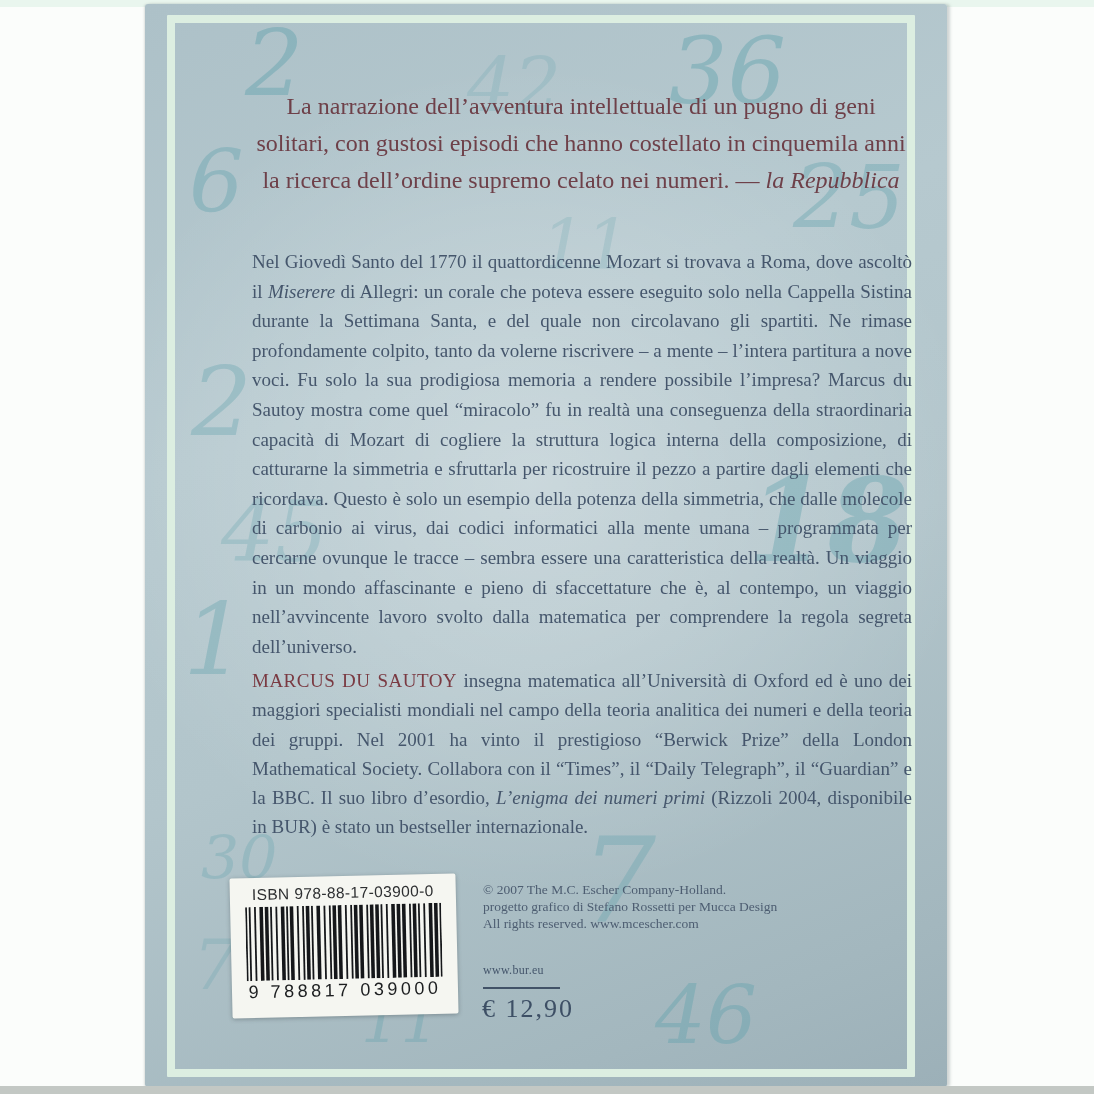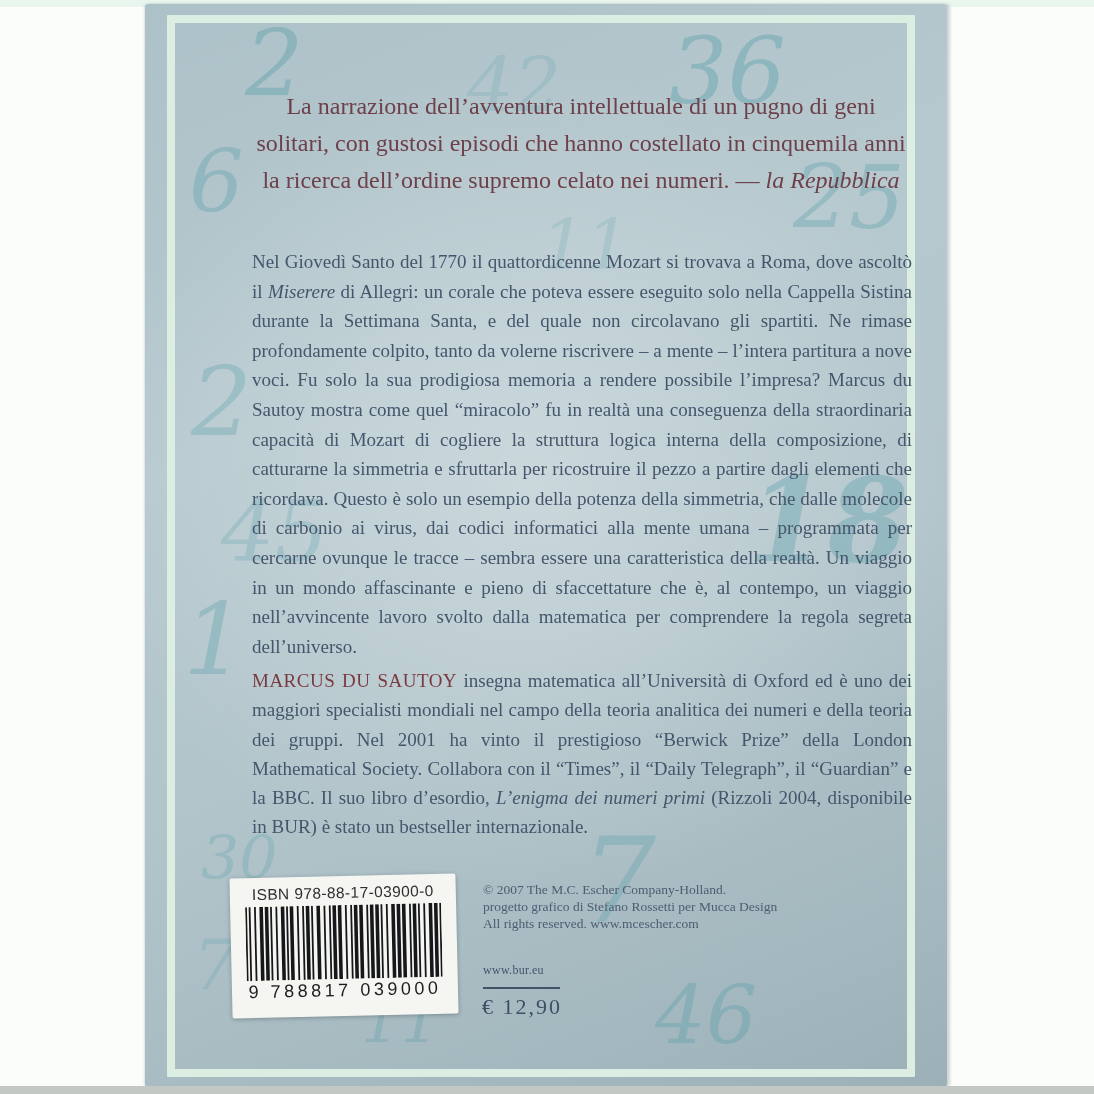--- a/index.html
+++ b/index.html
@@ -63,21 +63,21 @@
     font-size:13.5px;line-height:17px;color:#4d5d71;
   }
   .credits div{white-space:nowrap;}
   .website{
     position:absolute;left:338px;top:959px;
     font-size:12px;color:#44556b;letter-spacing:0.3px;
   }
   .rule{position:absolute;left:338px;top:983px;width:77px;height:0;border-top:2px solid #41526六7;border-top:2px solid #415267;}
   .price{
     position:absolute;left:337px;top:990px;
-    font-size:22px;color:#3d4f65;letter-spacing:2px;
+    font-size:26px;color:#3d4f65;letter-spacing:2px;
   }
 </style>
 </head>
 <body>
 
 <div class="top-strip"></div>
 
 <div class="cover">
   <div class="wm-layer">
       <span class="wm" style="left: 100px; top: 14px; font-size: 92px; opacity: 0.45;">2</span>

